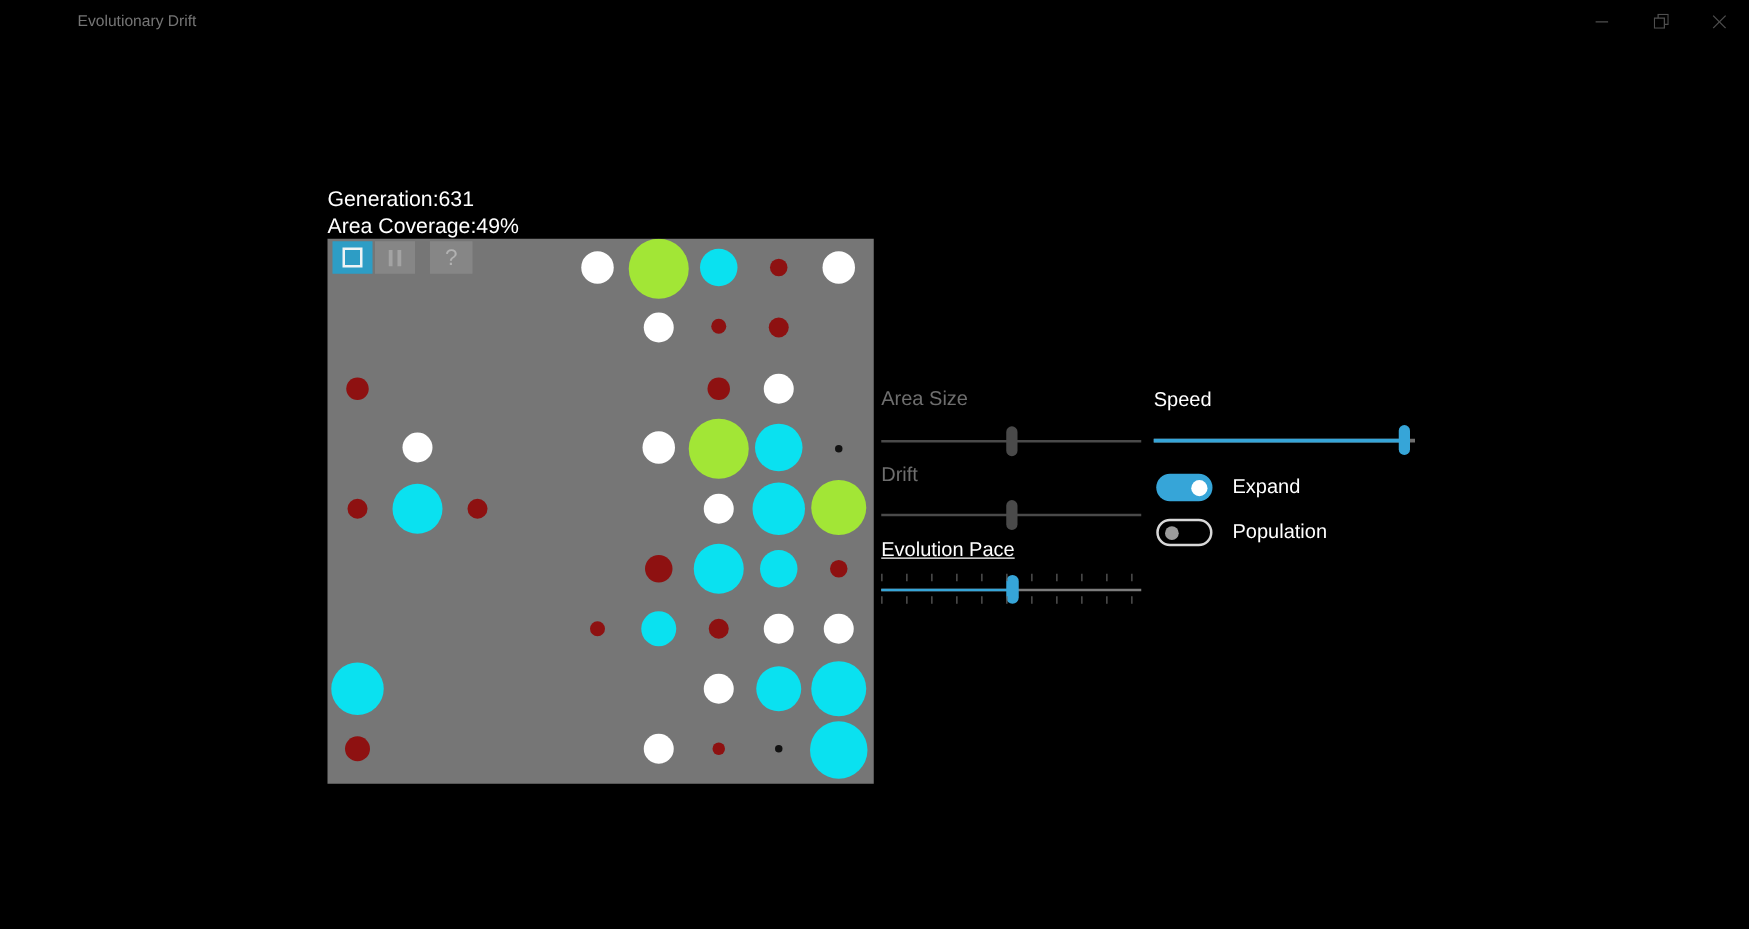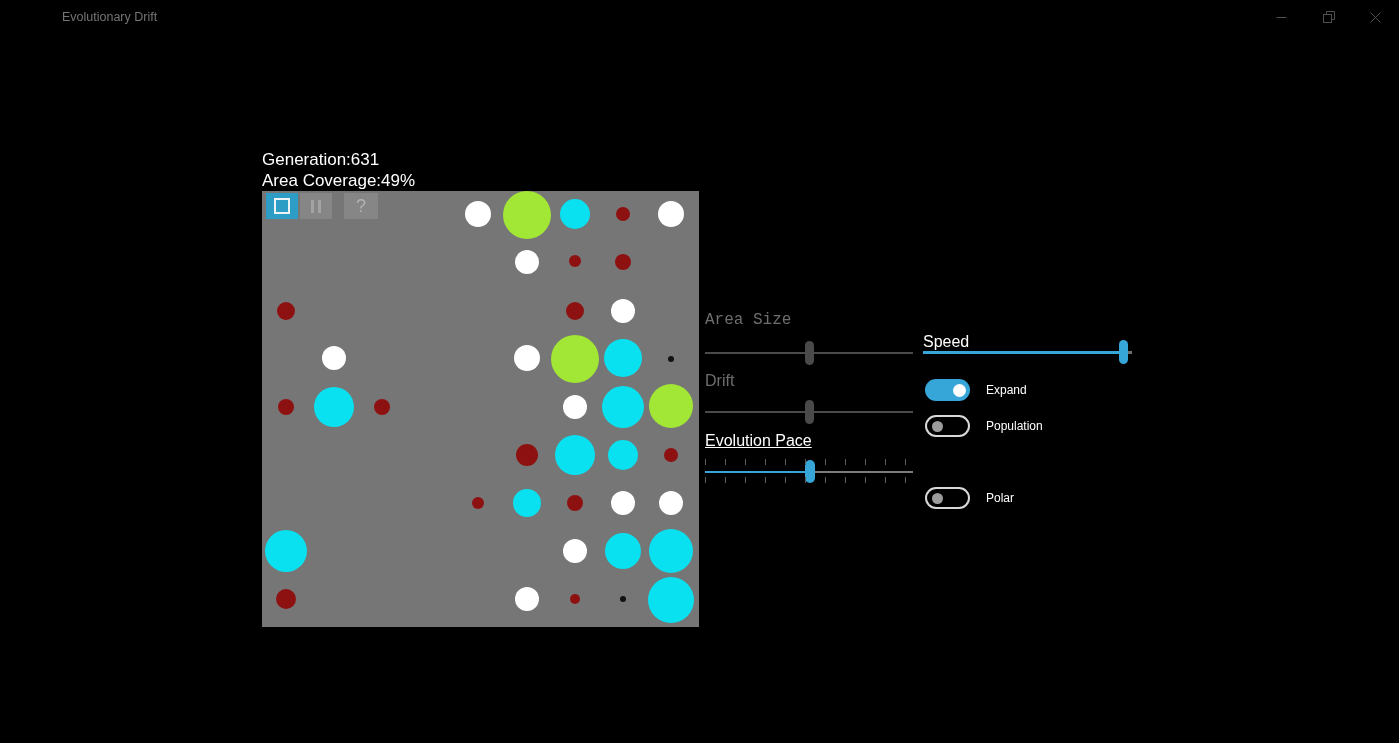--- a/index.html
+++ b/index.html
@@ -26,24 +26,24 @@
   .tb-help{left:82px;width:34px;}
   .sq-icon{display:block;width:12px;height:12px;border:2px solid #eef4f5;}
   .pause-icon{display:flex;}
   .pause-icon i{display:block;width:3px;height:13px;background:#a3a3a3;margin:0 2px;}
   .q-icon{color:#b2b2b2;font-size:18px;line-height:18px;}
   #cells{position:absolute;left:0;top:0;}
   
   .slider-label{position:absolute;font-size:16px;white-space:nowrap;}
   .lbl-dim{color:#6e6e6e;}
   .lbl-lit{color:#fff;}
-  .lbl-area{left:705px;top:311px;font-family:Liberation Mono, monospace;}
+  .lbl-area{left:705px;top:311px;}
   .lbl-seed{left:705px;top:372px;}
   .lbl-pace{left:705px;top:432px;text-decoration:underline;}
-  .lbl-speed{left:923px;top:312px;margin-top:21px;}
+  .lbl-speed{left:923px;top:312px;}
   .slider{position:absolute;}
   .s-area{left:705px;top:340px;width:208px;height:26px;}
   .s-seed{left:705px;top:399px;width:208px;height:26px;}
   .s-pace{left:705px;top:455px;width:208px;height:34px;}
   .s-speed{left:923px;top:338px;width:209px;height:28px;}
   .track{position:absolute;left:0;width:100%;height:2px;background:#4a4a4a;}
   .s-area .track,.s-seed .track{top:12px;}
   .s-pace .track{top:16px;background:#7c7c7c;}
   .s-speed .track{top:13px;height:3px;background:#6f6f6f;}
   .active-seg{position:absolute;left:0;top:0;height:100%;background:var(--accent);}
@@ -54,21 +54,21 @@
   .tick{position:absolute;width:1px;height:6px;background:#5e5e5e;}
   
   .toggles{position:absolute;left:925px;top:379px;width:320px;height:140px;}
   .toggle-row{position:absolute;left:0;height:22px;width:100%;}
   .pill{position:absolute;left:0;top:0;width:45px;height:22px;border-radius:11px;box-sizing:border-box;}
   .pill.off{border:2px solid #d8d8d8;background:transparent;}
   .pill.on{background:var(--accent);}
   .knob{position:absolute;border-radius:50%;}
   .pill.off .knob{width:11px;height:11px;background:#9c9c9c;left:5px;top:3.5px;}
   .pill.on .knob{width:13px;height:13px;background:#fff;right:4px;top:4.5px;}
-  .toggle-label{position:absolute;left:61px;top:0;line-height:22px;font-size:12px;color:#fff;white-space:nowrap;}
+  .toggle-label{position:absolute;left:61px;top:0;line-height:22px;font-size:16px;color:#fff;white-space:nowrap;}
 </style>
 </head>
 <body style="--accent: #36a5d8;">
 
 <div>
 
   <div class="titlebar">
     <span class="app-title">Evolutionary Drift</span>
     <div class="win-controls">
       <button class="win-btn">
@@ -211,21 +211,15 @@
           <span class="knob"></span>
         </span>
         <span class="toggle-label">Expand</span>
       </div>
       <div class="toggle-row" style="top: 36px;">
         <span class="pill off">
           <span class="knob"></span>
         </span>
         <span class="toggle-label">Population</span>
       </div>
-      <div class="toggle-row" style="top: 108px;">
-        <span class="pill off">
-          <span class="knob"></span>
-        </span>
-        <span class="toggle-label">Polar</span>
-      </div>
     </div>
 
 </div>
 
 </body></html>

